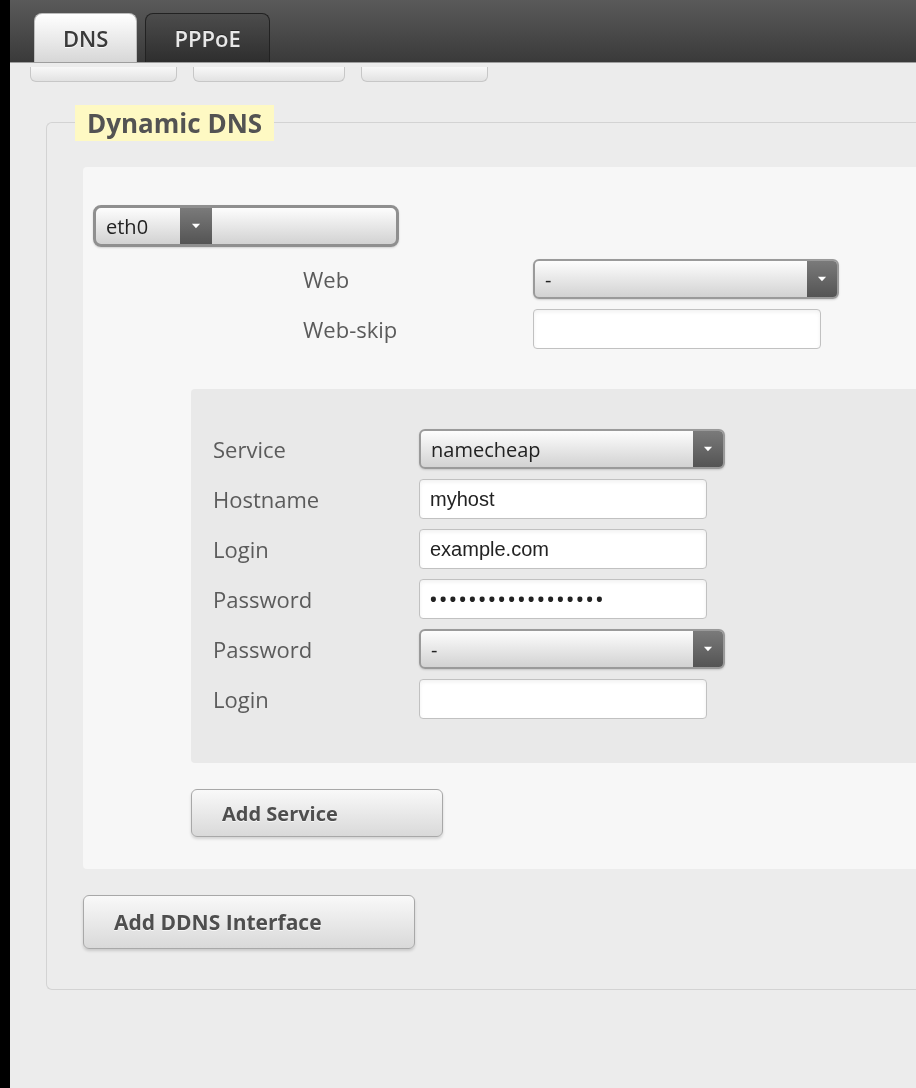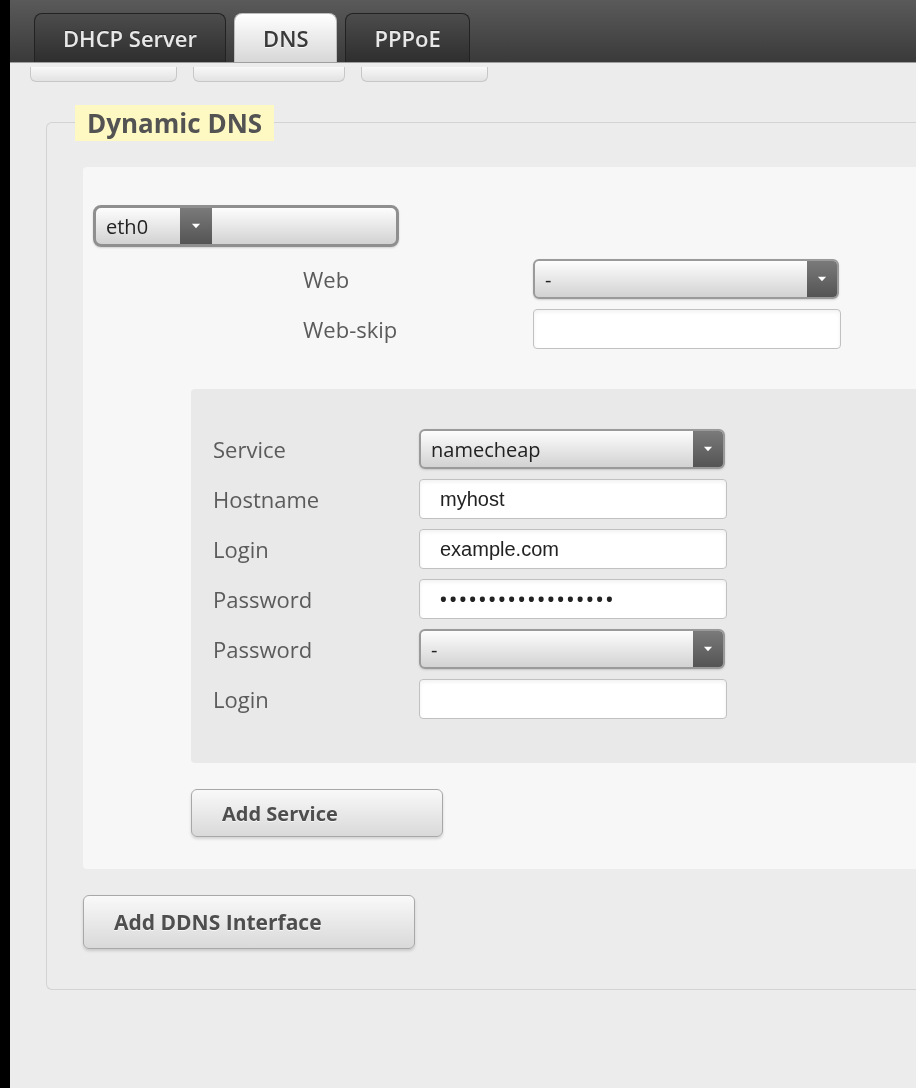--- a/index.html
+++ b/index.html
@@ -159,21 +159,21 @@
   .select-btn svg { width: 14px; height: 14px; fill: #fff; }
   .select.w-int { width: 300px; gap: 10px; }
   .select.w-wide { width: 302px; }
 
   
   .tinput {
     width: 266px;
     height: 38px;
     border: 1px solid #c1c1c1;
     border-radius: 4px;
-    padding: 0 20px;
+    padding: 0 10px;
     font-size: 20px;
     color: #222;
     background: #fff;
     box-shadow: inset 0 2px 4px rgba(0,0,0,0.06);
   }
 
   
   .service-block {
     background: #e9e9e9;
     margin: 40px 0 0 0;
@@ -222,23 +222,20 @@
     font-weight: bold;
     color: #222;
   }
 </style>
 </head>
 <body>
 
 <div class="app">
 
   <div class="tabbar">
-    <div class="tab inactive">
-      <span>DHCP Server</span>
-    </div>
     <div class="tab active">
       <span>DNS</span>
     </div>
     <div class="tab inactive">
       <span>PPPoE</span>
     </div>
   </div>
 
   <div class="subtabs">
     <div class="subpill w0"></div>

